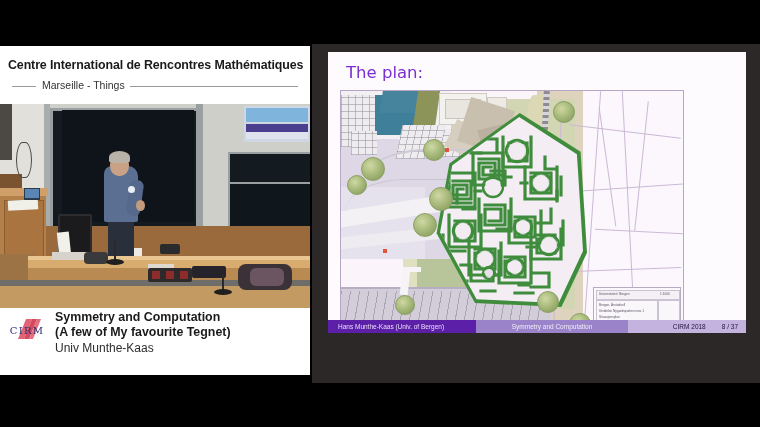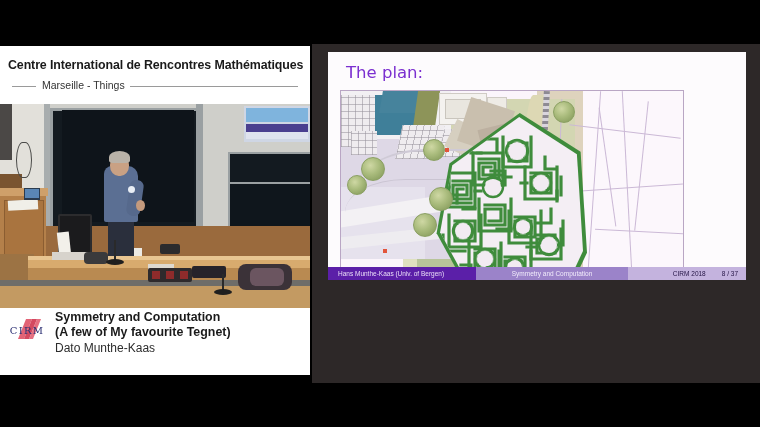--- a/index.html
+++ b/index.html
@@ -196,21 +196,21 @@
   
   #right-frame {
     position: absolute;
     left: 312px; top: 44px;
     width: 448px; height: 339px;
     background: #2d2828;
   }
   #slide {
     position: absolute;
     left: 16px; top: 8px;
-    width: 418px; height: 228px;
+    width: 418px; height: 281px;
     background: #fdfbfd;
     overflow: hidden;
   }
   #slide-title {
     position: absolute;
     left: 18px; top: 11px;
     font-size: 16.5px;
     color: #7b2fd0;
     font-family: "DejaVu Sans", sans-serif;
     white-space: nowrap;
@@ -506,21 +506,21 @@
             <path d="M56 4 L66 4 L50 44 L40 44 Z" fill="#d03a52" opacity="0.92"></path>
             <path d="M66 4 L74 4 L58 44 L50 44 Z" fill="#e0566a" opacity="0.85"></path>
           </g>
           <text x="46" y="34" font-family="DejaVu Serif, serif" font-size="20" fill="#2b2f73" text-anchor="middle" letter-spacing="2.5">CIRM</text>
         </svg>
       </div>
       <div id="talk-title">
         <span>Symmetry and Computation</span><br>
         <span>(A few of My favourite Tegnet)</span>
       </div>
-      <div id="talk-speaker">Dato Munthe-Kaas</div>
+      <div id="talk-speaker">Univ Munthe-Kaas</div>
     </div>
   </div>
 
   <div id="right-frame">
     <div id="slide">
 
       <div id="slide-title">The plan:</div>
 
       <div id="map-outer">
         <div id="map">

